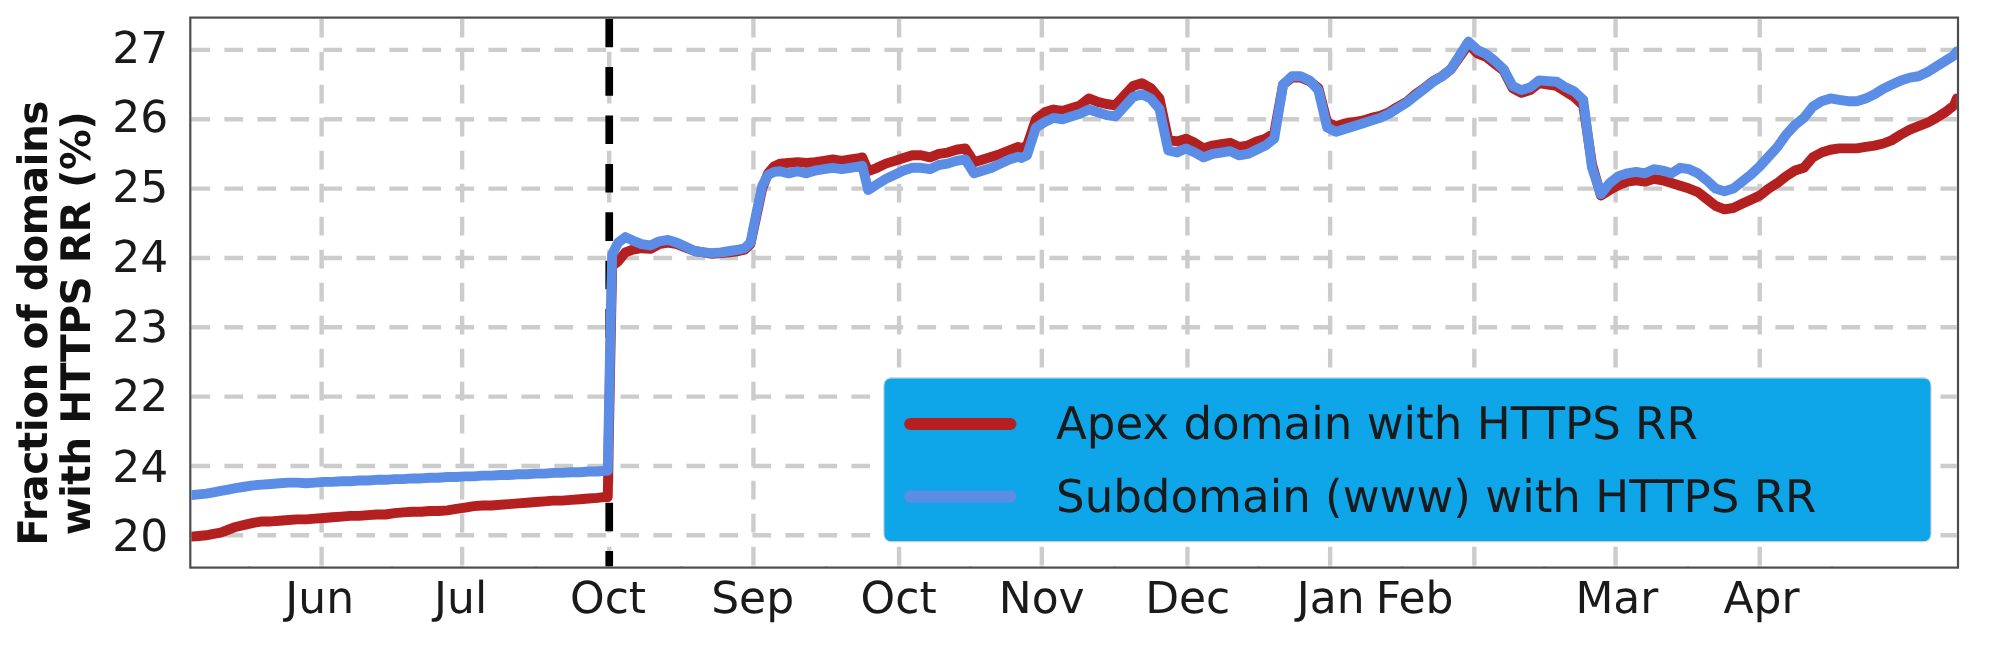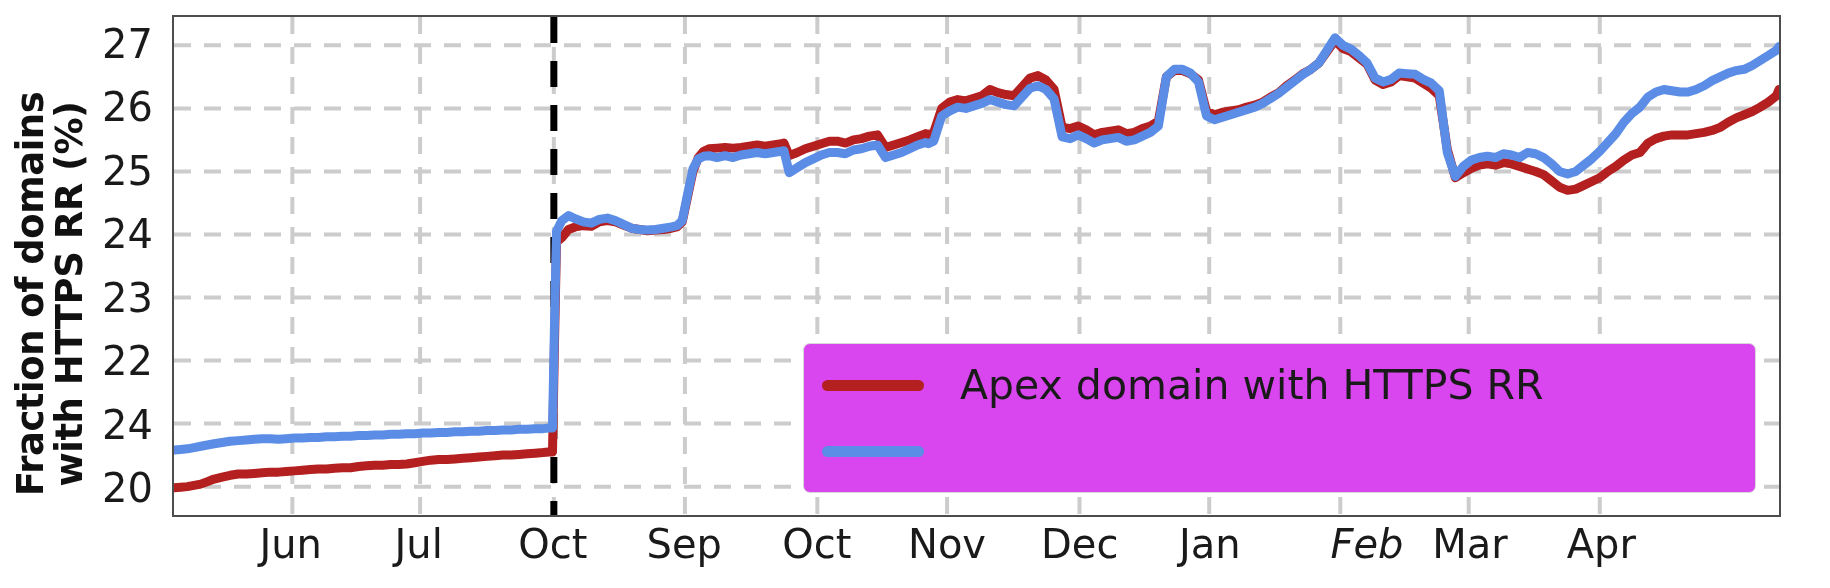--- a/index.html
+++ b/index.html
@@ -72,21 +72,21 @@
     border: 2px solid #4d4d4d;
     background: #ffffff;
     overflow: visible;
   }
   #plot-svg { display: block; width: 100%; height: 100%; }
   
   #legend {
     position: absolute;
     left: 803px; top: 343px;
     width: 953px; height: 150px;
-    background: #d946ef;
+    background: #0ea5e9;
     border: 1px solid #d8d8d8;
     border-radius: 7px;
     padding: 0;
   }
   .legend-row {
     position: absolute;
     left: 0; right: 0;
     height: 66px;
     display: flex;
     align-items: center;
@@ -131,21 +131,21 @@
     </div>
   <div id="xtick-labels">
       <div class="xtick-label" style="left: 290.664px;">Jun</div>
       <div class="xtick-label" style="left: 418.713px;">Jul</div>
       <div class="xtick-label" style="left: 552.797px;">Oct</div>
       <div class="xtick-label" style="left: 684.198px; text-align: right;">Sep</div>
       <div class="xtick-label" style="left: 816.941px;">Oct</div>
       <div class="xtick-label" style="left: 947.002px;">Nov</div>
       <div class="xtick-label" style="left: 1079.74px;">Dec</div>
       <div class="xtick-label" style="left: 1209.81px;">Jan</div>
-      <div class="xtick-label" style="left: 1367px; font-style: italic;">Feb</div>
+      <div class="xtick-label" style="left: 1286px;">Feb</div>
       <div class="xtick-label" style="left: 1469.93px;">Mar</div>
       <div class="xtick-label" style="left: 1601.33px;">Apr</div>
     </div>
 
   <div id="plot">
     <svg id="plot-svg" viewBox="0 0 1605 498" preserveAspectRatio="none">
       <g id="grid-y">
           <line x1="0" y1="469.6329113924051" x2="1605" y2="469.6329113924051" stroke="#cccccc" stroke-width="4" stroke-dasharray="17,13"></line>
           <line x1="0" y1="469.6329113924051" x2="-10" y2="469.6329113924051" stroke="#4d4d4d" stroke-width="4"></line>
           <line x1="0" y1="406.5949367088608" x2="1605" y2="406.5949367088608" stroke="#cccccc" stroke-width="4" stroke-dasharray="17,13"></line>
@@ -209,16 +209,17 @@
     </svg>
   </div>
 
   <div id="legend">
     <div class="legend-row" id="legend-row-0">
       <div class="legend-swatch" style="background: rgb(180, 31, 31);"></div>
       <div class="legend-text">Apex domain with HTTPS RR</div>
     </div>
     <div class="legend-row" id="legend-row-1">
       <div class="legend-swatch" style="background: rgb(91, 141, 230);"></div>
+      <div class="legend-text">Subdomain (www) with HTTPS RR</div>
     </div>
   </div>
 
 </div>
 
 </body></html>

